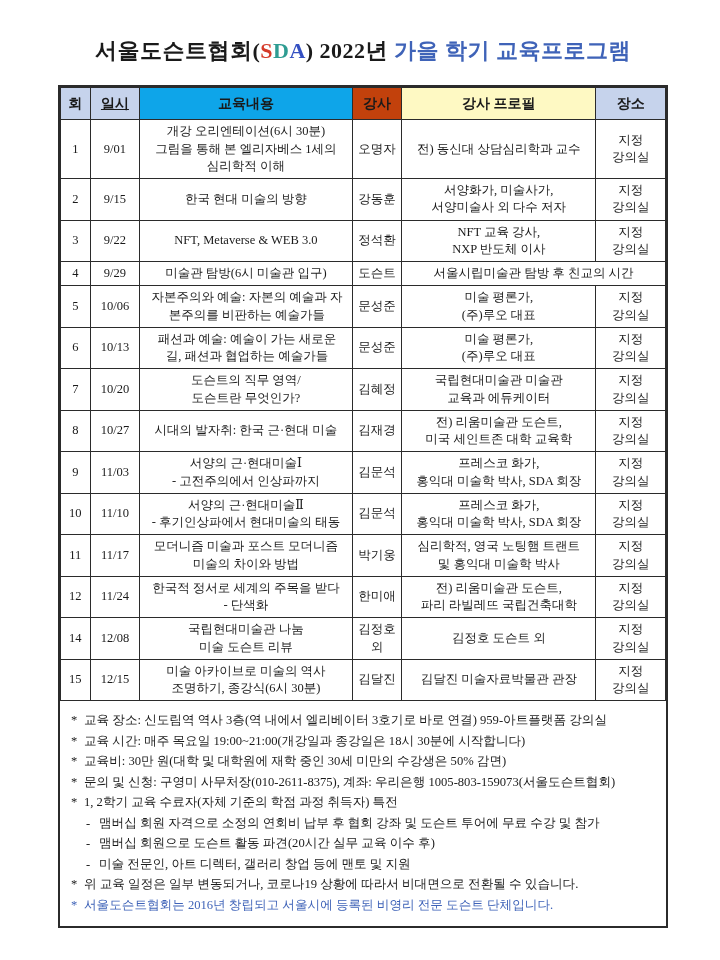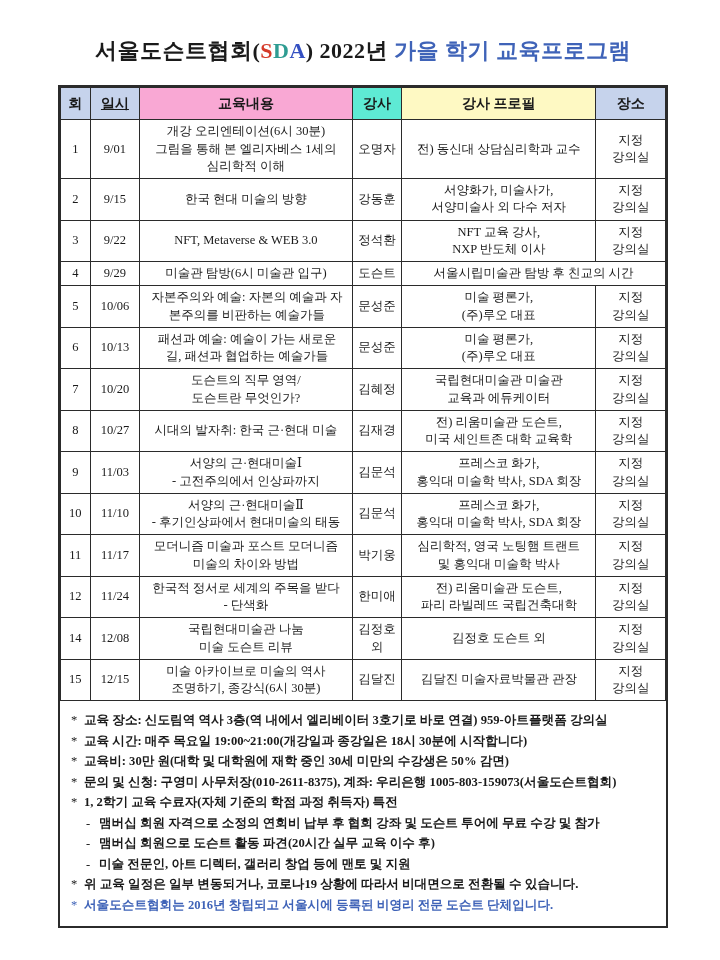--- a/index.html
+++ b/index.html
@@ -23,21 +23,21 @@
     padding:3px 3px; overflow:hidden;
     word-break:keep-all;
   }
   .schedule thead th { font-size:14px; font-weight:bold; padding:6px 1px; }
   .schedule td.left { text-align:center; padding-left:6px; padding-right:4px; }
   .cell-line { display:block; }
   .notes { padding:9px 8px 11px 11px; font-size:12.6px; line-height:1.63; }
   .note { display:flex; align-items:flex-start; }
   .note .bullet { flex:0 0 auto; width:13px; text-align:left; }
   .note.sub { padding-left:15px; }
-  .note .text { flex:1 1 auto;font-weight:bold; }
+  .note .text { flex:1 1 auto; }
 </style>
 </head>
 <body>
 
 <div class="page">
   <h1 class="title"><span style="color: rgb(26, 26, 26); text-align: right;">서울도슨트협회(</span><span style="color: rgb(213, 59, 42);">S</span><span style="color: rgb(46, 156, 146);">D</span><span style="color: rgb(52, 80, 194);">A</span><span style="color: rgb(26, 26, 26);">) 2022년 </span><span style="color: rgb(63, 99, 184);">가을 학기 교육프로그램</span></h1>
 
   <div class="doc-box">
     <table class="schedule">
       <colgroup>
@@ -45,22 +45,22 @@
           <col style="width: 8.2%;">
           <col style="width: 35.1%;">
           <col style="width: 8.2%;">
           <col style="width: 32.1%;">
           <col style="width: 11.5%;">
         </colgroup>
       <thead>
         <tr>
             <th style="background: rgb(198, 211, 236);">회</th>
             <th style="background: rgb(198, 211, 236); text-decoration: underline;">일시</th>
-            <th style="background: #f9a8d4; margin-top: 39px;">교육내용</th>
-            <th style="background: #5eead4; margin-left: 11px;">강사</th>
+            <th style="background: #0ea5e9; margin-top: 39px;">교육내용</th>
+            <th style="background: #c2410c; margin-left: 11px;">강사</th>
             <th style="background: #fef9c3;">강사 프로필</th>
             <th style="background: rgb(198, 211, 236);">장소</th>
           </tr>
       </thead>
       <tbody>
           <tr>
             <td>
               <span class="cell-line">1</span>
             </td>
             <td>

